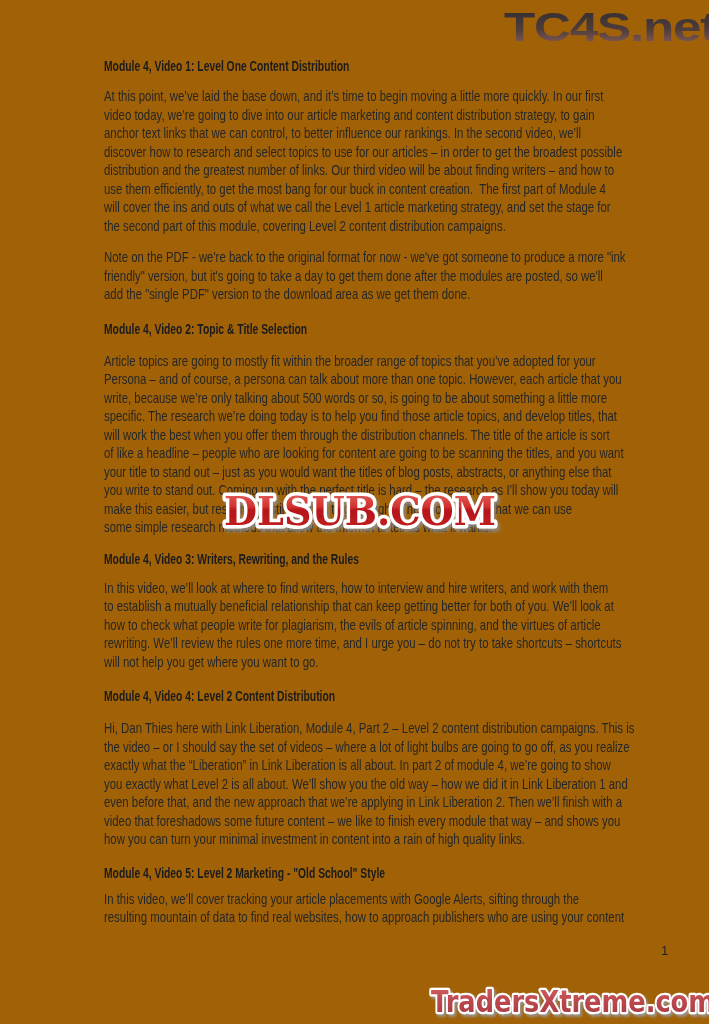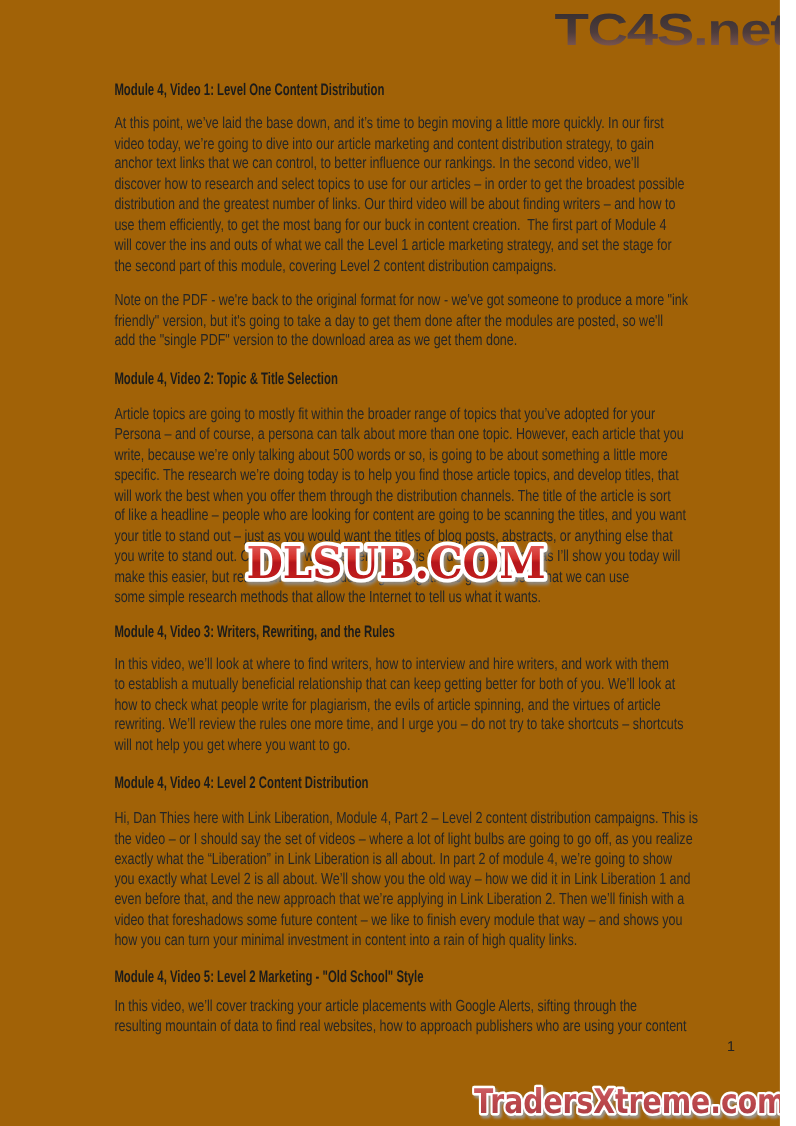--- a/index.html
+++ b/index.html
@@ -11,21 +11,21 @@
     position: relative;
     width: 709px;
     height: 1024px;
     background: #a16207;
     overflow: hidden;
     font-family: "Liberation Sans", sans-serif;
   }
   .doc-body {
     position: absolute;
     left: 104px;
-    top: 72px;
+    top: 56px;
     width: 600px;
   }
   .mod-heading {
     font-size: 15.2px;
     font-weight: bold;
     color: #1b1b1b;
     line-height: 19px;
     margin: 0;
     white-space: pre;
     transform: scaleX(0.68);

